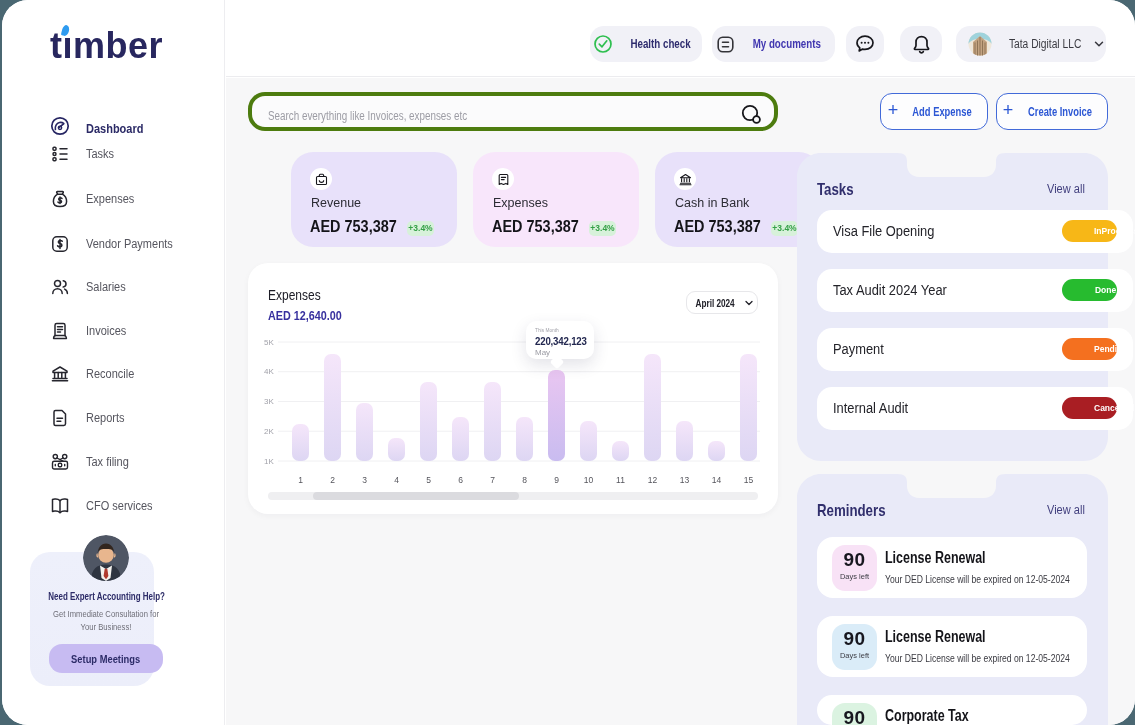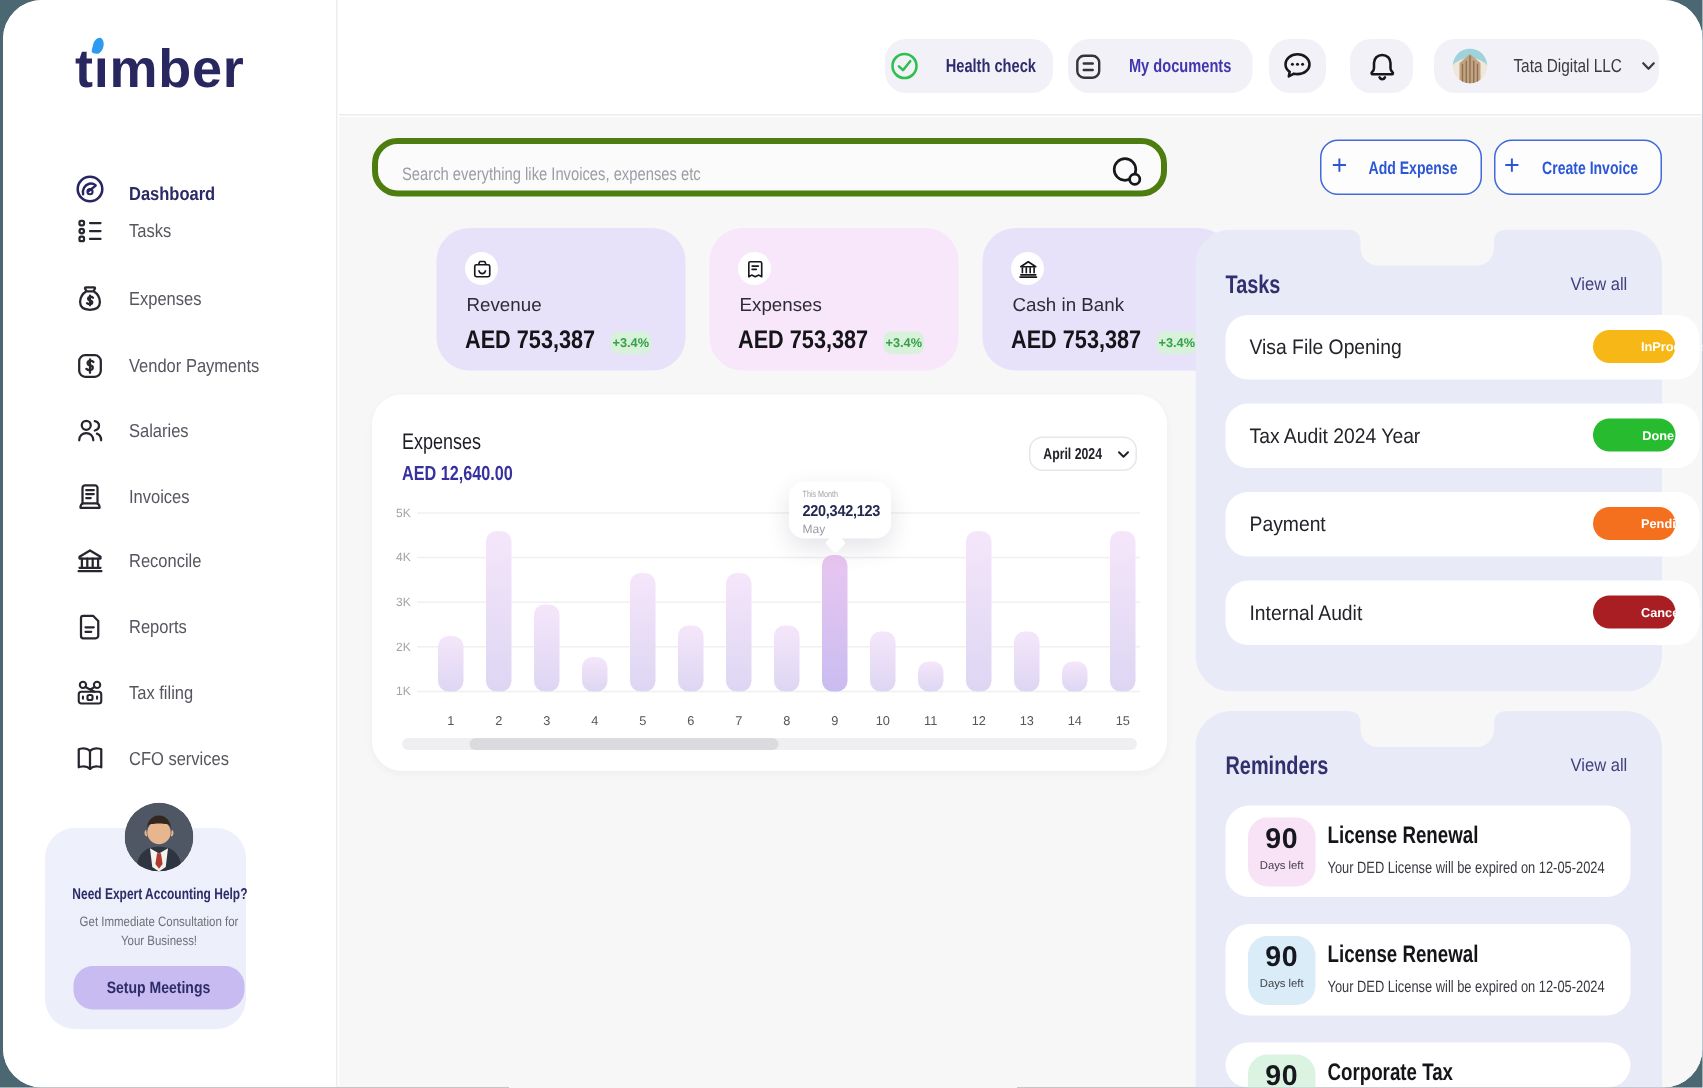--- a/index.html
+++ b/index.html
@@ -11,21 +11,21 @@
 
 #sidebar{position:absolute;left:2px;top:0;width:223px;height:725px;background:#fff;border-right:1px solid #ededf0;}
 #logo{position:absolute;left:50px;top:26px;width:120px;height:40px;}
 #logo .word{font-size:36px;font-weight:700;color:#28275f;letter-spacing:0.5px;line-height:40px;}
 #logo .dot{position:absolute;left:12px;top:-1px;width:7px;height:11px;background:#2e9bf0;border-radius:60% 60% 60% 20%;transform:rotate(14deg);}
 .nav-item{position:absolute;left:50px;height:22px;display:flex;align-items:center;}
 .nav-item svg{flex:0 0 auto;}
 .nav-item .lbl{margin-left:16px;font-size:12.5px;color:#55555e;white-space:nowrap;display:inline-block;transform:scaleX(0.88);transform-origin:0 50%;}
 .nav-item.active .lbl{color:#2b2a66;font-weight:700;}
 
-#helpcard{position:absolute;left:30px;top:552px;width:134px;height:134px;border-radius:20px;background:linear-gradient(180deg,#eef0fb,#eceefa);}
+#helpcard{position:absolute;left:30px;top:552px;width:124px;height:134px;border-radius:20px;background:linear-gradient(180deg,#eef0fb,#eceefa);}
 #helpavatar{position:absolute;left:83px;top:535px;width:46px;height:46px;border-radius:50%;overflow:hidden;}
 #helpcard .t1{position:absolute;left:0;top:38px;width:152px;text-align:center;font-size:10.5px;font-weight:700;color:#2d2c68;white-space:nowrap;transform:scaleX(0.76);}
 #helpcard .t2{position:absolute;left:0;top:56px;width:152px;text-align:center;font-size:9px;color:#6f6f78;line-height:12.5px;transform:scaleX(0.85);}
 #helpbtn{position:absolute;left:19px;top:92px;width:114px;height:29px;border-radius:13px;background:#c7bbf2;color:#2d2c68;font-size:11px;font-weight:700;display:flex;align-items:center;justify-content:center;}
 #helpbtn span{display:inline-block;transform:scaleX(0.85);}
 
 #topbar{position:absolute;left:226px;top:0;width:909px;height:77px;background:#fff;border-bottom:1px solid #ececef;}
 .pill{position:absolute;top:26px;height:36px;background:#f1f1f7;border-radius:14px;display:flex;align-items:center;justify-content:center;}
 .pill .txt{font-size:12.5px;font-weight:700;display:inline-block;transform:scaleX(0.78);white-space:nowrap;}
 

